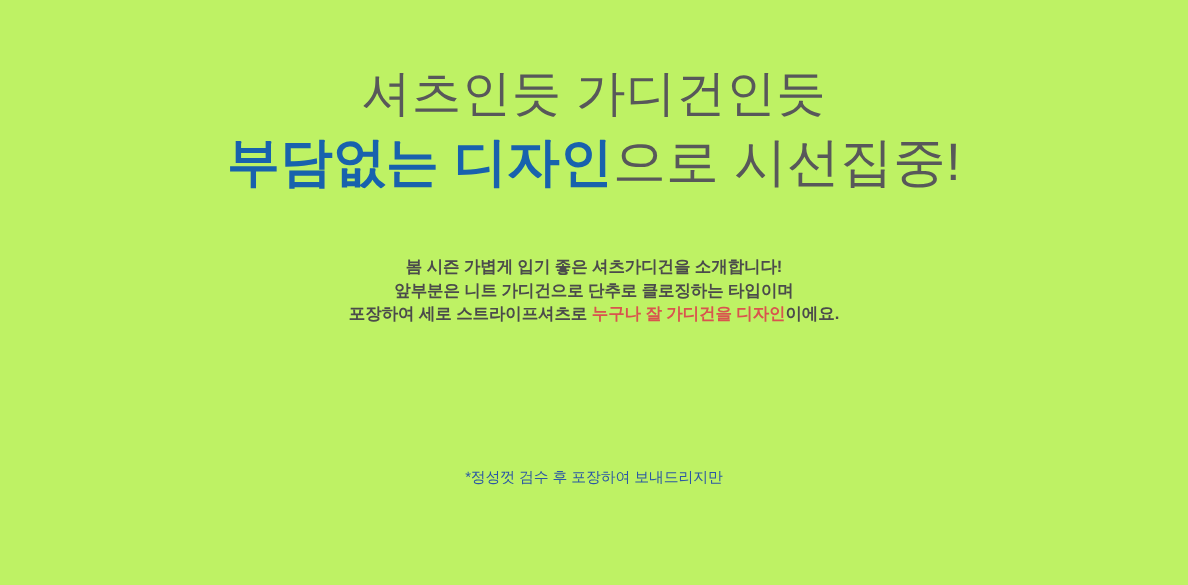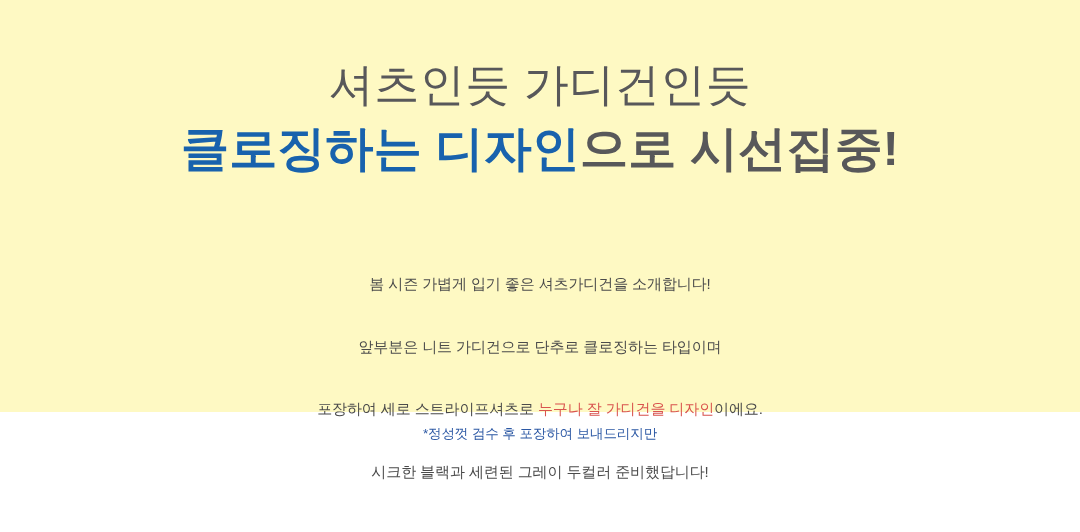--- a/index.html
+++ b/index.html
@@ -11,22 +11,22 @@
     width: 1080px;
     height: 532px;
     background: #ffffff;
     font-family: "Liberation Sans", "DejaVu Sans", sans-serif;
     overflow: hidden;
   }
 
   .page {
     position: relative;
     width: 1080px;
-    height: 412px;
-    background: #fef9c3;
+    height: 532px;
+    background: #bef264;
     box-sizing: border-box;
   }
 
   
   .headline {
     position: absolute;
     top: 54px;
     left: 0;
     width: 1080px;
     text-align: center;
@@ -49,42 +49,41 @@
     letter-spacing: 0.2px;
     white-space: nowrap;
   }
 
   .hl-blue {
     font-weight: 700;
     color: #1862ad;
   }
 
   .hl-gray {
-    font-weight: 700;
+    font-weight: 400;
     color: #58585a;
   }
 
   
   .body-copy {
     position: absolute;
     top: 232px;
     left: 0;
     width: 1080px;
     text-align: center;
   }
 
   .body-line {
     display: block;
     font-size: 15px;
     line-height: 21.5px;
-    font-weight: 400;
+    font-weight: 700;
     color: #4b4b4b;
     letter-spacing: -0.1px;
     white-space: nowrap;
-    margin-top: 41px;
   }
 
   .txt-red {
     color: #d9544e;
   }
 
   .txt-gray {
     color: #4b4b4b;
   }
 
@@ -109,36 +108,35 @@
 </style>
 </head>
 <body>
 
 <div class="page">
 
   <div class="headline">
     <span class="headline-line1">셔츠인듯 가디건인듯</span>
 
     <span class="headline-line2">
-      <span class="hl-blue">클로징하는 디자인</span><span class="hl-gray">으로 시선집중!</span>
+      <span class="hl-blue">부담없는 디자인</span><span class="hl-gray">으로 시선집중!</span>
     </span>
   </div>
 
   <div class="body-copy">
 
     <span class="body-line">봄 시즌 가볍게 입기 좋은 셔츠가디건을 소개합니다!</span>
 
 
     <span class="body-line">앞부분은 니트 가디건으로 단추로 클로징하는 타입이며</span>
 
     <span class="body-line">
       <span class="txt-gray">포장하여 세로 스트라이프셔츠로 </span><span class="txt-red">누구나 잘 가디건을 디자인</span><span class="txt-gray">이에요.</span>
     </span>
 
 
-    <span class="body-line">시크한 블랙과 세련된 그레이 두컬러 준비했답니다!</span>
   </div>
 
   <div class="notice">
     <span class="notice-line">*정성껏 검수 후 포장하여 보내드리지만</span>
   </div>
 
 </div>
 
 </body></html>

